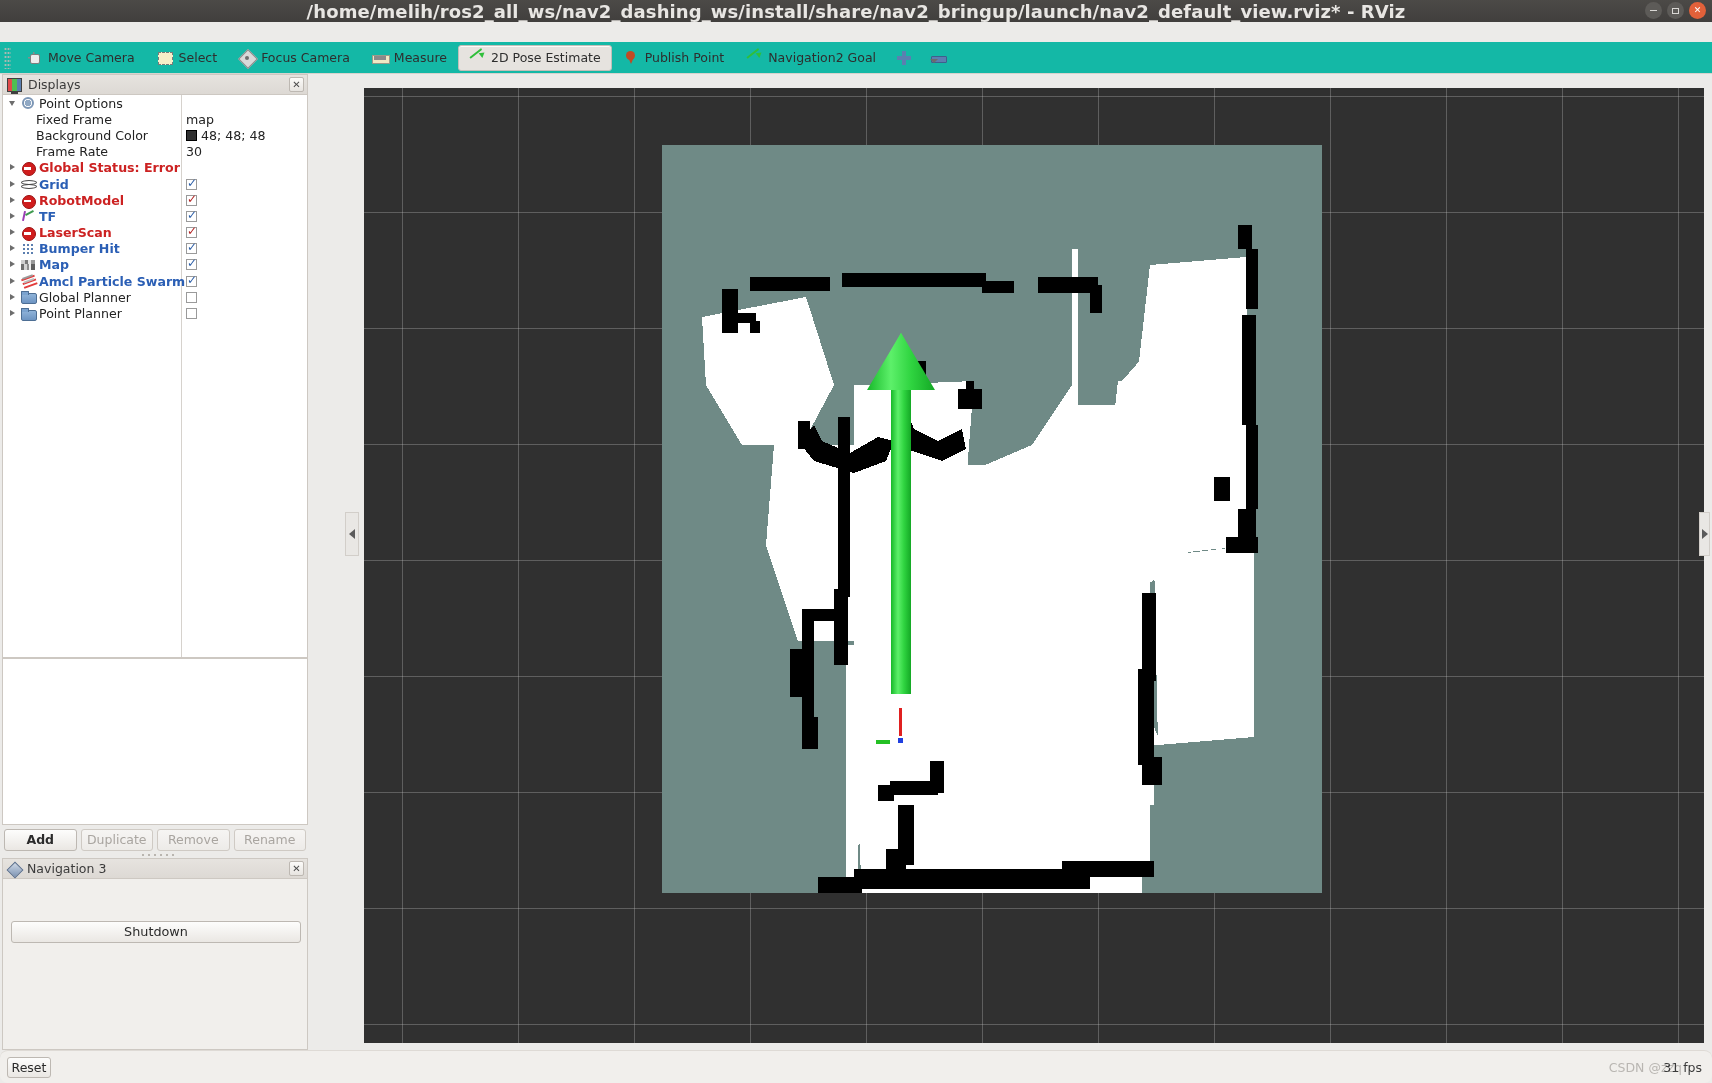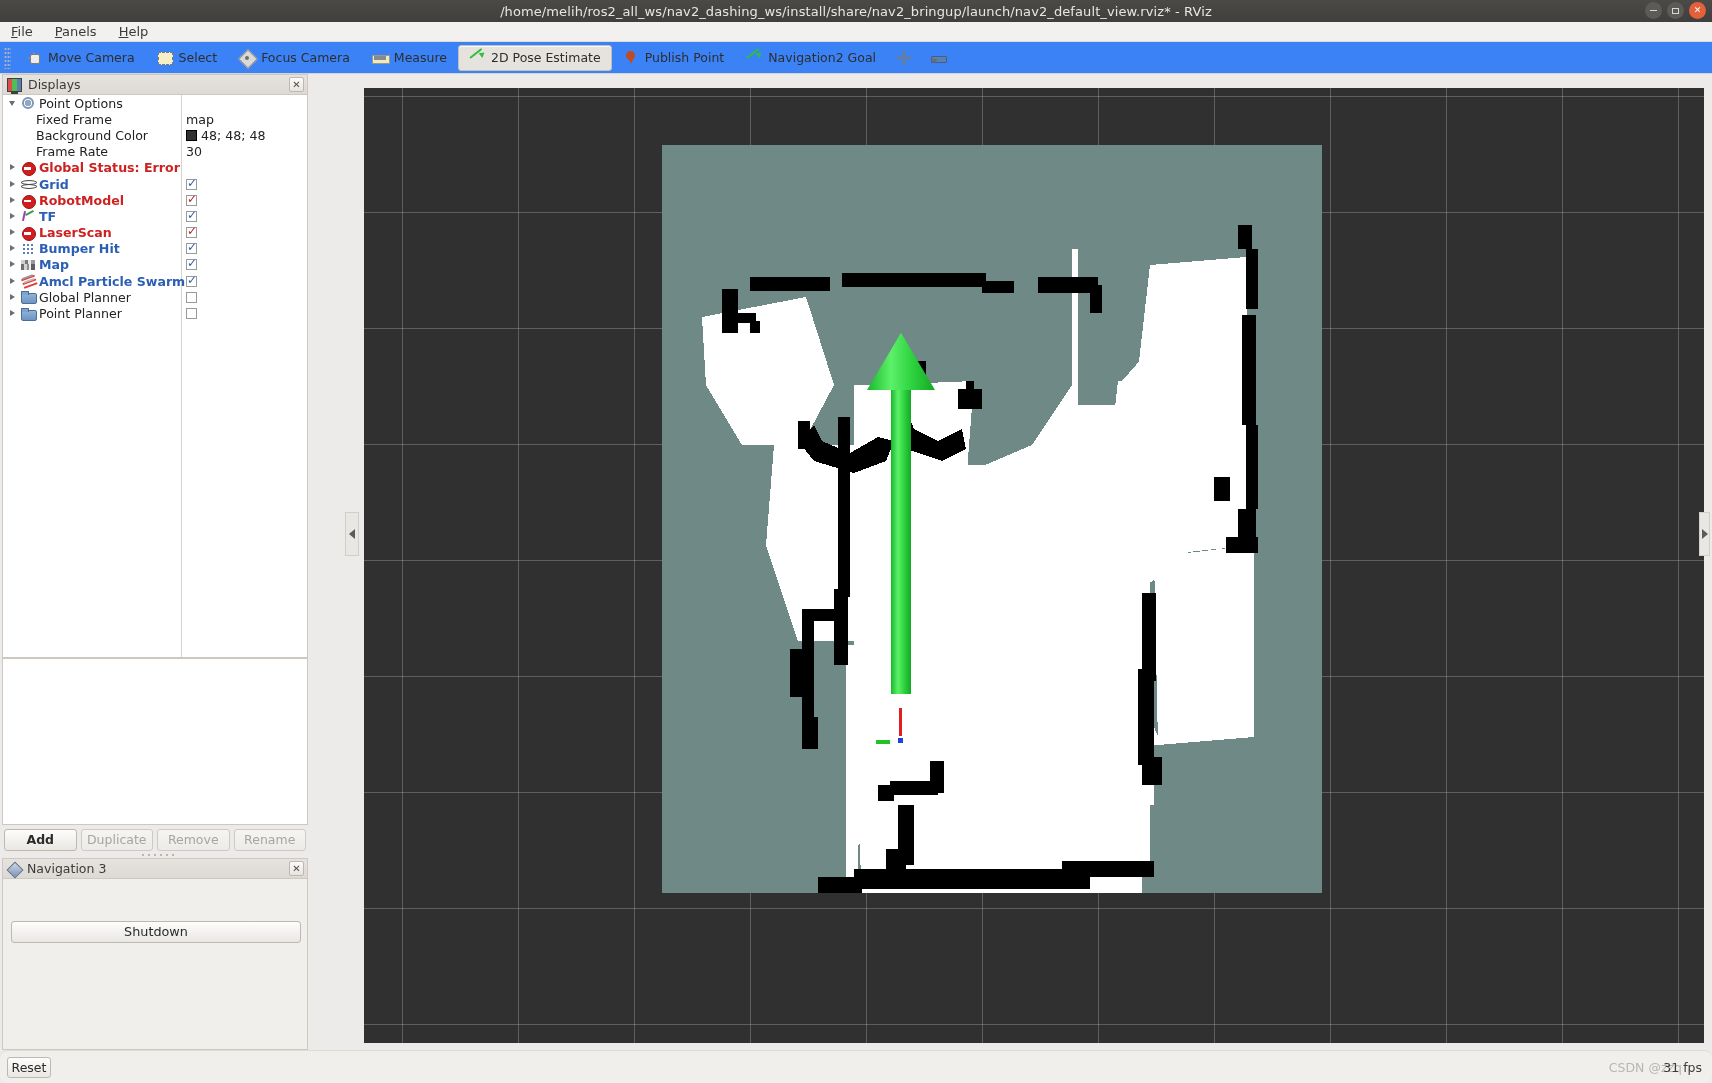--- a/index.html
+++ b/index.html
@@ -14,21 +14,21 @@
   #app { position:relative; width:1712px; height:1083px; }
 
   
   .titlebar {
     position:absolute; left:0; top:0; width:1712px; height:22px;
     background: linear-gradient(180deg,#4c4a47 0%,#413f3d 100%);
     color:#e8e6e3;
     display:flex; align-items:center; justify-content:center;
   }
   .titlebar .title {
-    font-size:13px; font-weight:normal; letter-spacing:0.1px;
+    font-size:18px; font-weight:bold; letter-spacing:0.1px;
     white-space:nowrap;
   }
   .wincontrols { position:absolute; right:6px; top:2px; display:flex; gap:5px; }
   .wc { width:17px; height:17px; border-radius:50%; background:#5d5b58;
         display:flex; align-items:center; justify-content:center;
         color:#d9d7d4; font-size:9px; line-height:1; }
   .wc.close { background:#e2613a; color:#fff; }
   .wc .bar { width:7px; height:1.5px; background:#d9d7d4; display:block; }
   .wc .sq { width:7px; height:6px; border:1.5px solid #d9d7d4; display:block; }
 
@@ -37,21 +37,21 @@
     position:absolute; left:0; top:22px; width:1712px; height:20px;
     background:#f3f1ef; display:flex; align-items:center; padding-left:8px; gap:16px;
     border-bottom:1px solid #e0ddd9;
   }
   .menubar .mi { font-size:13px; color:#3a3a3a; padding:1px 3px; }
   .menubar .mi u { text-decoration:underline; }
 
   
   .toolbar {
     position:absolute; left:0; top:42px; width:1712px; height:32px;
-    background:#3b82f6; border-bottom:1px solid #d7d3ce;
+    background:#14b8a6; border-bottom:1px solid #d7d3ce;
     display:flex; align-items:center; padding-left:4px;
   }
   .grip { width:7px; height:22px; margin-right:4px;
           background-image:radial-gradient(circle, #bdb9b3 1px, transparent 1.2px);
           background-size:3px 4px; opacity:.9; }
   .tbtn { height:26px; display:flex; align-items:center; gap:6px;
           padding:0 10px; border:1px solid transparent; border-radius:3px;
           font-size:12.5px; color:#2e2e2e; white-space:nowrap; }
   .tbtn.active { background:#e6e3df; border:1px solid #c3bfb9; box-shadow:inset 0 1px 0 #fbfaf8; }
   .ticon { width:16px; height:16px; display:inline-block; position:relative; flex:0 0 16px; }
@@ -233,25 +233,20 @@
       <div class="wc">
           <span class="bar"></span>
         </div>
       <div class="wc">
           <span class="sq"></span>
         </div>
       <div class="wc close">✕</div>
     </div>
   </div>
 
-  <div class="menubar">
-    <div class="mi"><u>F</u><span>ile</span></div>
-    <div class="mi"><u>P</u><span>anels</span></div>
-    <div class="mi"><u>H</u><span>elp</span></div>
-  </div>
 
   <div class="toolbar">
     <div class="grip"></div>
 
     <div class="tbtn">
       <span class="ticon ic-move"></span>
       <span>Move Camera</span>
     </div>
     <div class="tbtn">
       <span class="ticon ic-select"></span>

